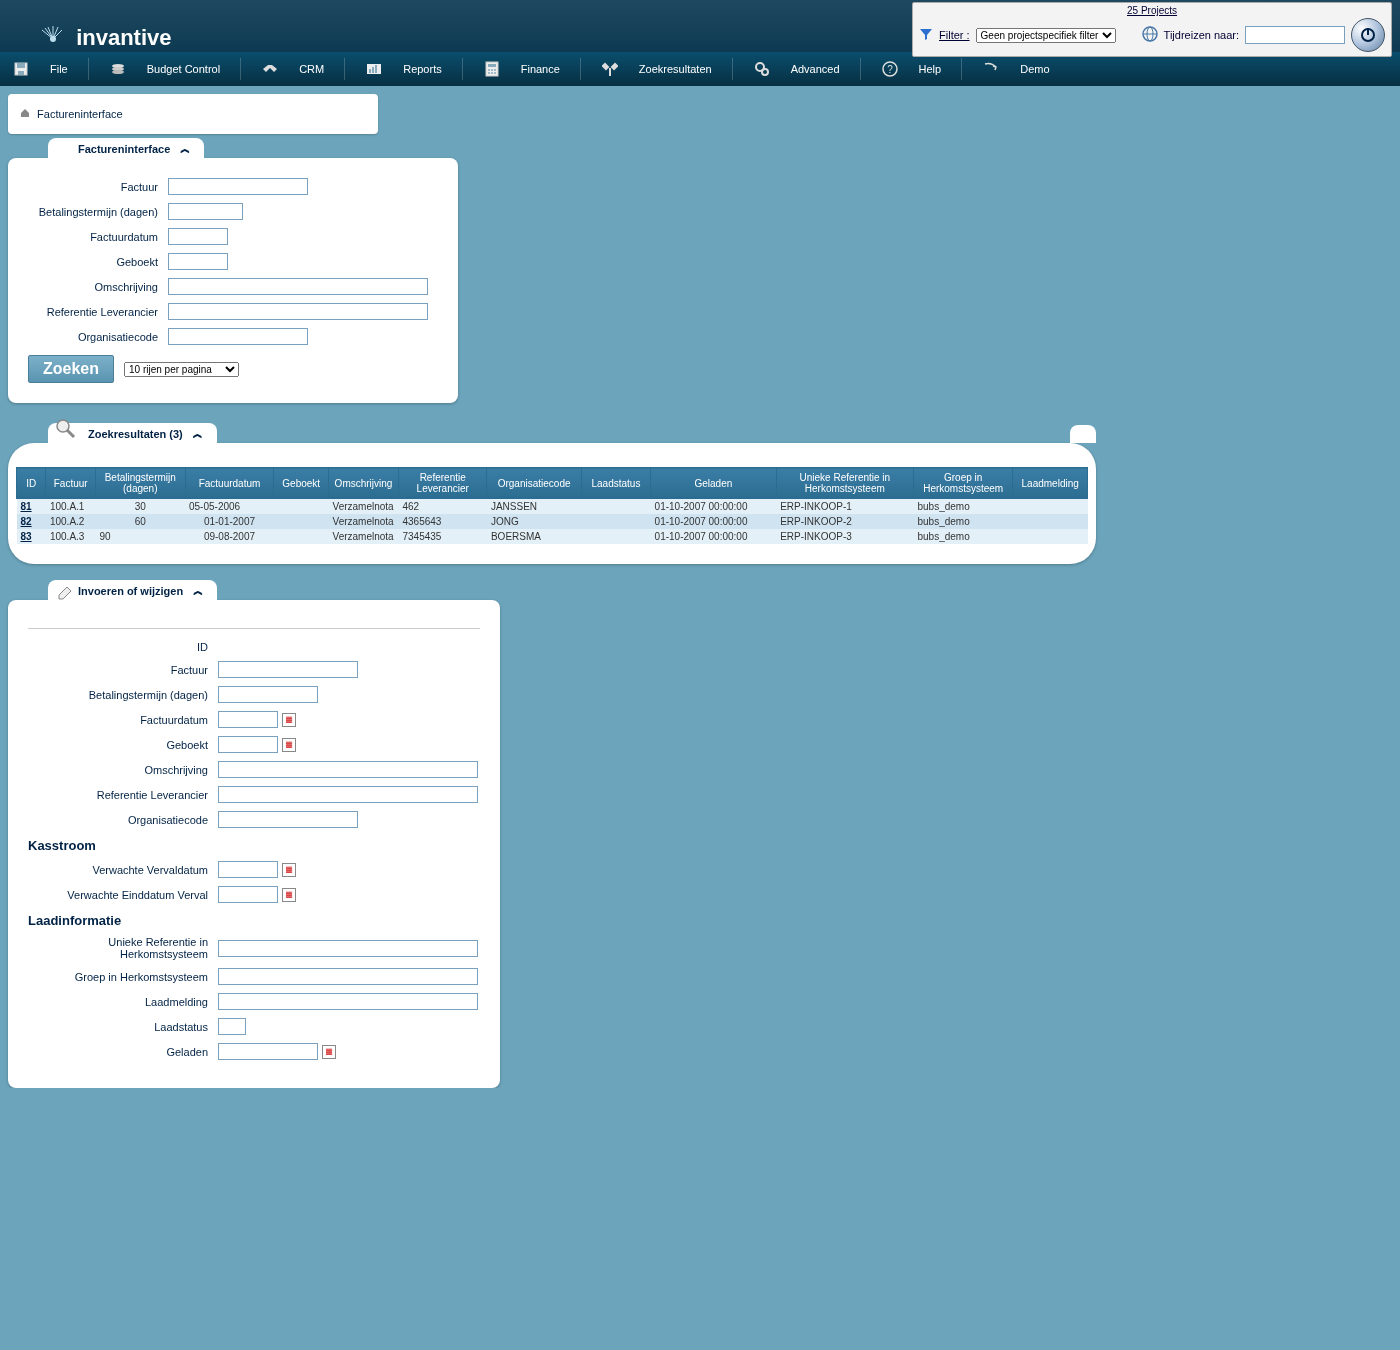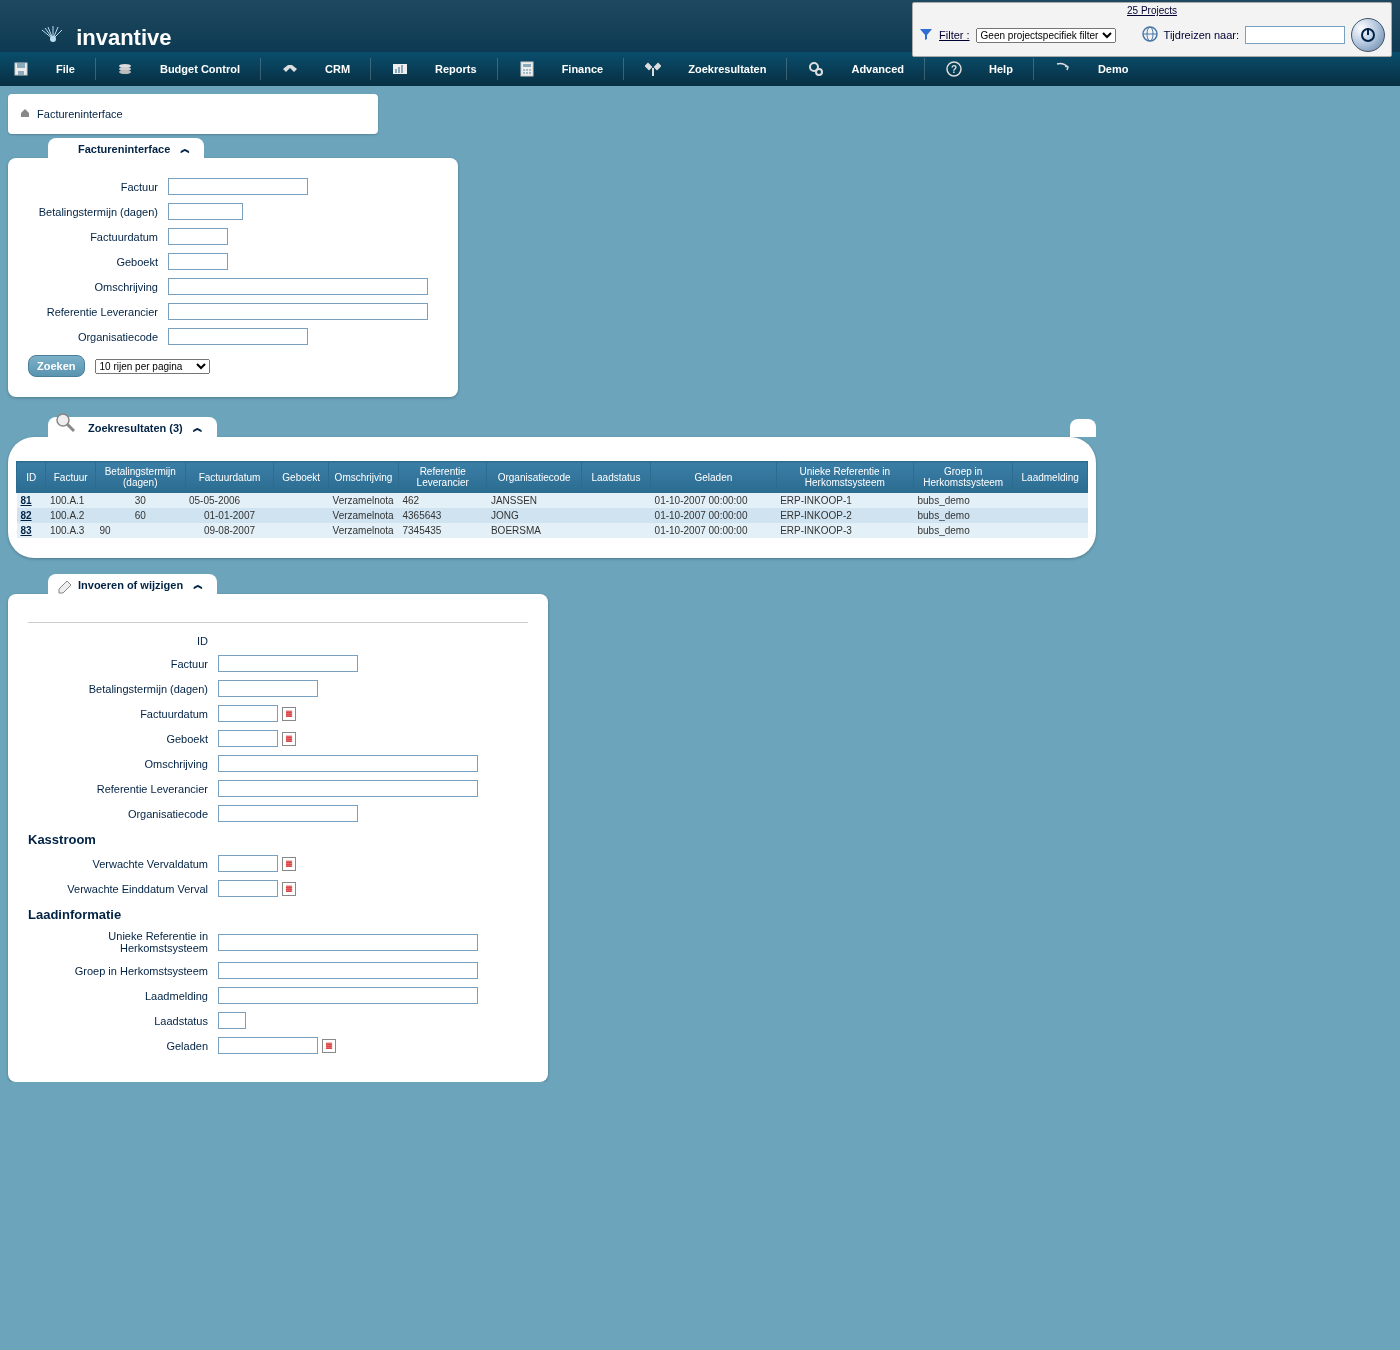--- a/index.html
+++ b/index.html
@@ -74,26 +74,25 @@
 .main-menu {
   background: linear-gradient(#0a4e6d, #072f42);
   display: flex;
   align-items: center;
   padding: 4px 4px;
   gap: 12px;
 }
 .menu-item {
   display: flex;
   align-items: center;
-  gap: 26px;
+  gap: 20px;
   color: #fff;
   font-size: 11px;
   padding: 4px 8px;
   cursor: pointer;
-  font-weight: bold;
 }
 .menu-sep {
   width: 1px;
   height: 22px;
   background: rgba(255,255,255,0.2);
 }
 .menu-icon {
   width: 18px;
   height: 18px;
   display: flex;
@@ -117,21 +116,21 @@
 .panel {
   background: #fff;
   margin: 24px 0 0 8px;
   border-radius: 8px;
   position: relative;
   padding: 20px;
   box-shadow: 0 1px 3px rgba(0,0,0,0.25);
 }
 .panel-search { width: 450px; }
 .panel-results { width: 1088px; margin-top: 40px; padding: 20px 8px; border-radius: 26px; }
-.panel-edit { width: 540px; margin-top: 36px; }
+.panel-edit { width: 492px; margin-top: 36px; }
 .tab {
   position: absolute;
   top: -20px;
   left: 40px;
   background: #fff;
   border-radius: 8px 8px 0 0;
   padding: 4px 14px 4px 30px;
   font-size: 11px;
   font-weight: bold;
   color: #024;
@@ -177,24 +176,24 @@
 .w60 { width: 60px; }
 .w75 { width: 75px; }
 .w260 { width: 260px; }
 .w28 { width: 28px; }
 .w100 { width: 100px; }
 .btn {
   background: linear-gradient(#7cb0c9, #5a94b0);
   border: 1px solid #4b7e99;
   color: #fff;
   font-weight: bold;
-  padding: 4px 8px;
-  font-size: 11px;
+  padding: 4px 14px;
+  font-size: 16px;
   cursor: pointer;
-  border-radius: 8px;
+  border-radius: 2px;
 }
 .search-row {
   display: flex;
   align-items: center;
   gap: 10px;
   margin-top: 10px;
 }
 .pagesize-select { font-size: 10px; width: 115px; }
 .results-table {
   width: 100%;

